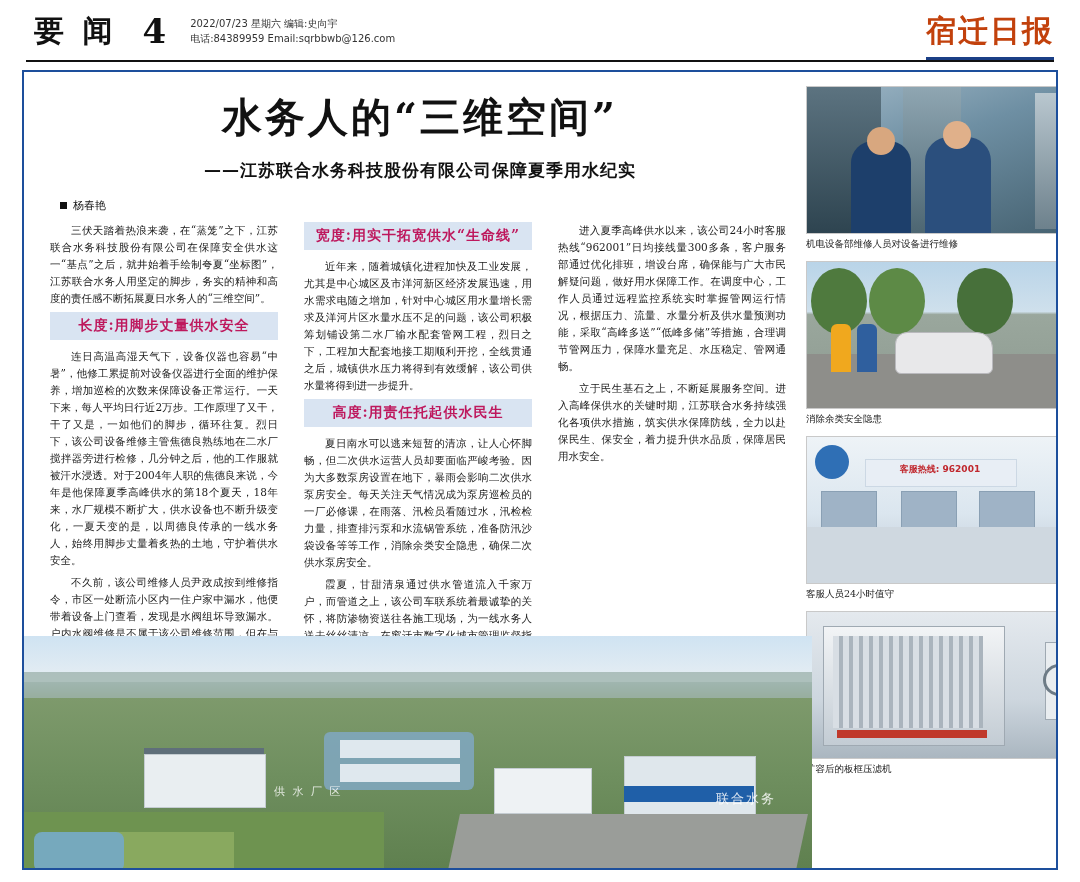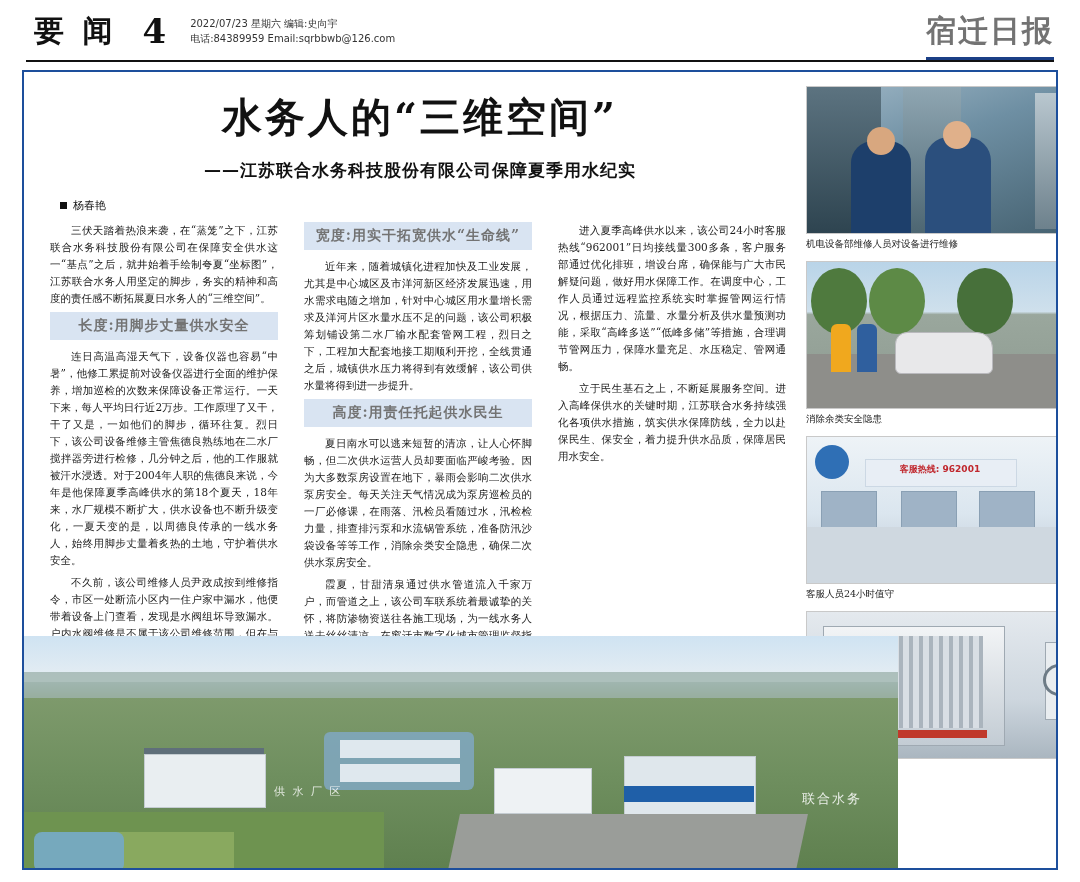--- a/index.html
+++ b/index.html
@@ -24,21 +24,21 @@
   .mh-page{
     font-family:"DejaVu Serif","Liberation Serif",serif;
     font-size:34px;font-weight:bold;margin-left:26px;color:#111;
   }
   .mh-meta{
     margin-left:24px;line-height:1.55;font-size:10px;color:#333;
   }
   .mh-right{
     margin-left:auto;margin-right:26px;
     font-family:"DejaVu Serif","Liberation Serif",serif;
-    font-size:30px;font-weight:bold;color:#737373;letter-spacing:2px;
+    font-size:30px;font-weight:bold;color:#c2410c;letter-spacing:2px;
     position:relative;
   }
   .mh-right .ul{
     position:absolute;left:0;right:0;bottom:-8px;height:3px;background:#1b3f86;
   }
   .mh-rule{
     position:absolute;left:26px;top:60px;width:1028px;height:2px;background:#111;
   }
   
   .frame{
@@ -70,21 +70,21 @@
     position:absolute;left:26px;top:150px;width:742px;height:480px;
   }
   .col{
     position:absolute;top:0;width:228px;
   }
   .col1{left:0;}
   .col2{left:254px;}
   .col3{left:508px;}
   .sec-title{
     background:#d9e4f2;
-    color:#737373;
+    color:#be185d;
     font-family:"DejaVu Serif","Liberation Serif",serif;
     font-weight:bold;
     font-size:14px;
     text-align:center;
     padding:5px 0;
     margin:0 0 8px 0;
     letter-spacing:1px;
   }
   .para{
     font-family:"DejaVu Serif","Liberation Serif",serif;
@@ -138,21 +138,21 @@
   
   .ph4{background:linear-gradient(180deg,#e4e9ee 0%,#cdd6de 60%,#aab6c0 100%);}
   .ph4 .mach{position:absolute;left:16px;top:14px;width:180px;height:118px;background:linear-gradient(180deg,#f2f4f6,#c3ccd4);border:1px solid #9fa9b2;}
   .ph4 .bars{position:absolute;left:26px;top:24px;width:150px;height:92px;
     background:repeating-linear-gradient(90deg,#d8dee4 0 6px,#aab4bd 6px 10px);}
   .ph4 .panel{position:absolute;right:8px;top:30px;width:34px;height:76px;background:#e9edf0;border:1px solid #9fa9b2;}
   .ph4 .red{position:absolute;left:30px;top:118px;width:150px;height:8px;background:#c0392b;}
   .ph4 .wheel{position:absolute;right:14px;top:52px;width:26px;height:26px;border-radius:50%;border:3px solid #6d7b86;}
   
   .bigphoto{
-    position:absolute;left:0;bottom:0;width:874px;height:232px;overflow:hidden;
+    position:absolute;left:0;bottom:0;width:788px;height:232px;overflow:hidden;
     background:linear-gradient(180deg,#cfe1ef 0%,#bcd2e4 16%,#7e9a6c 26%,#6f8f5f 60%,#5f804f 100%);
     text-decoration:underline;
   }
   .bigphoto .sky{position:absolute;left:0;top:0;width:100%;height:46px;background:linear-gradient(180deg,#cfe3f2,#e7eef3);}
   .bigphoto .far{position:absolute;left:0;top:36px;width:100%;height:26px;background:#9fb4ae;opacity:.8;}
   .bigphoto .water{position:absolute;left:300px;top:96px;width:150px;height:58px;background:#7fa6bd;border-radius:6px;opacity:.9;}
   .bigphoto .tankA{position:absolute;left:316px;top:104px;width:120px;height:18px;background:#dfe8ee;}
   .bigphoto .tankB{position:absolute;left:316px;top:128px;width:120px;height:18px;background:#dfe8ee;}
   .bigphoto .bld1{position:absolute;left:120px;top:118px;width:120px;height:52px;background:#e9eef1;border:1px solid #c4ccd1;}
   .bigphoto .bld1r{position:absolute;left:120px;top:112px;width:120px;height:10px;background:#5f6f7a;}

